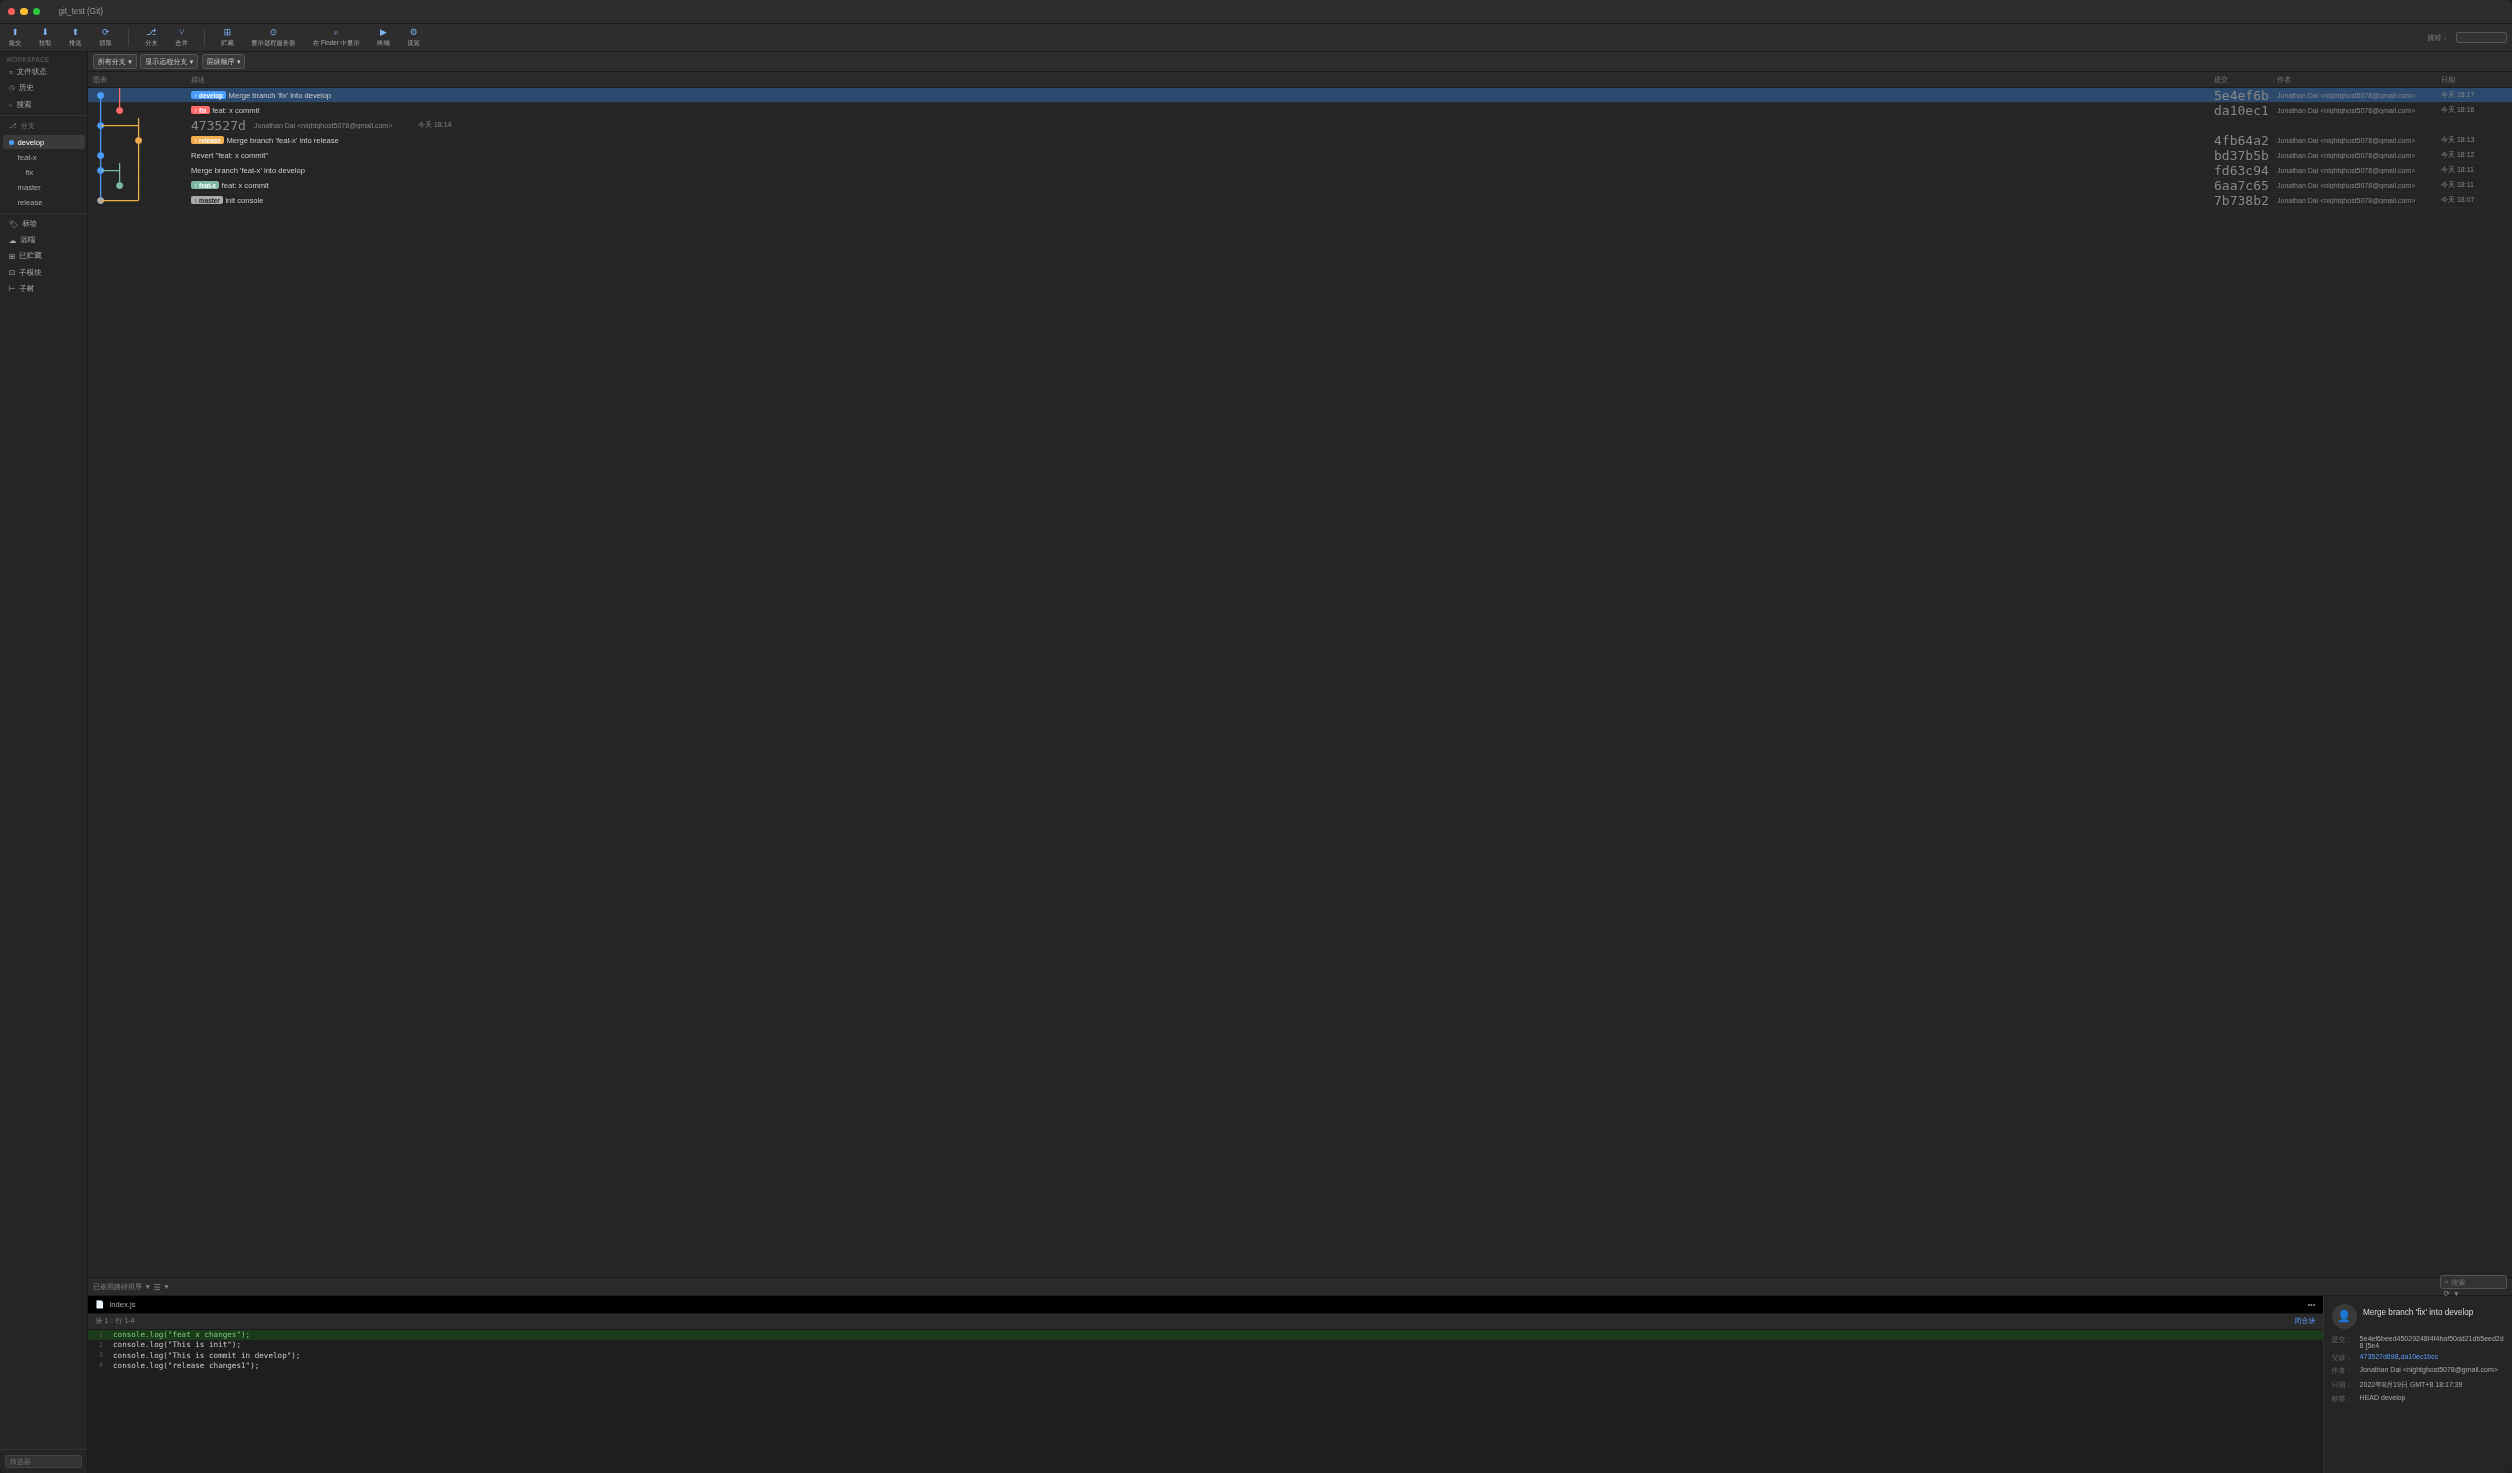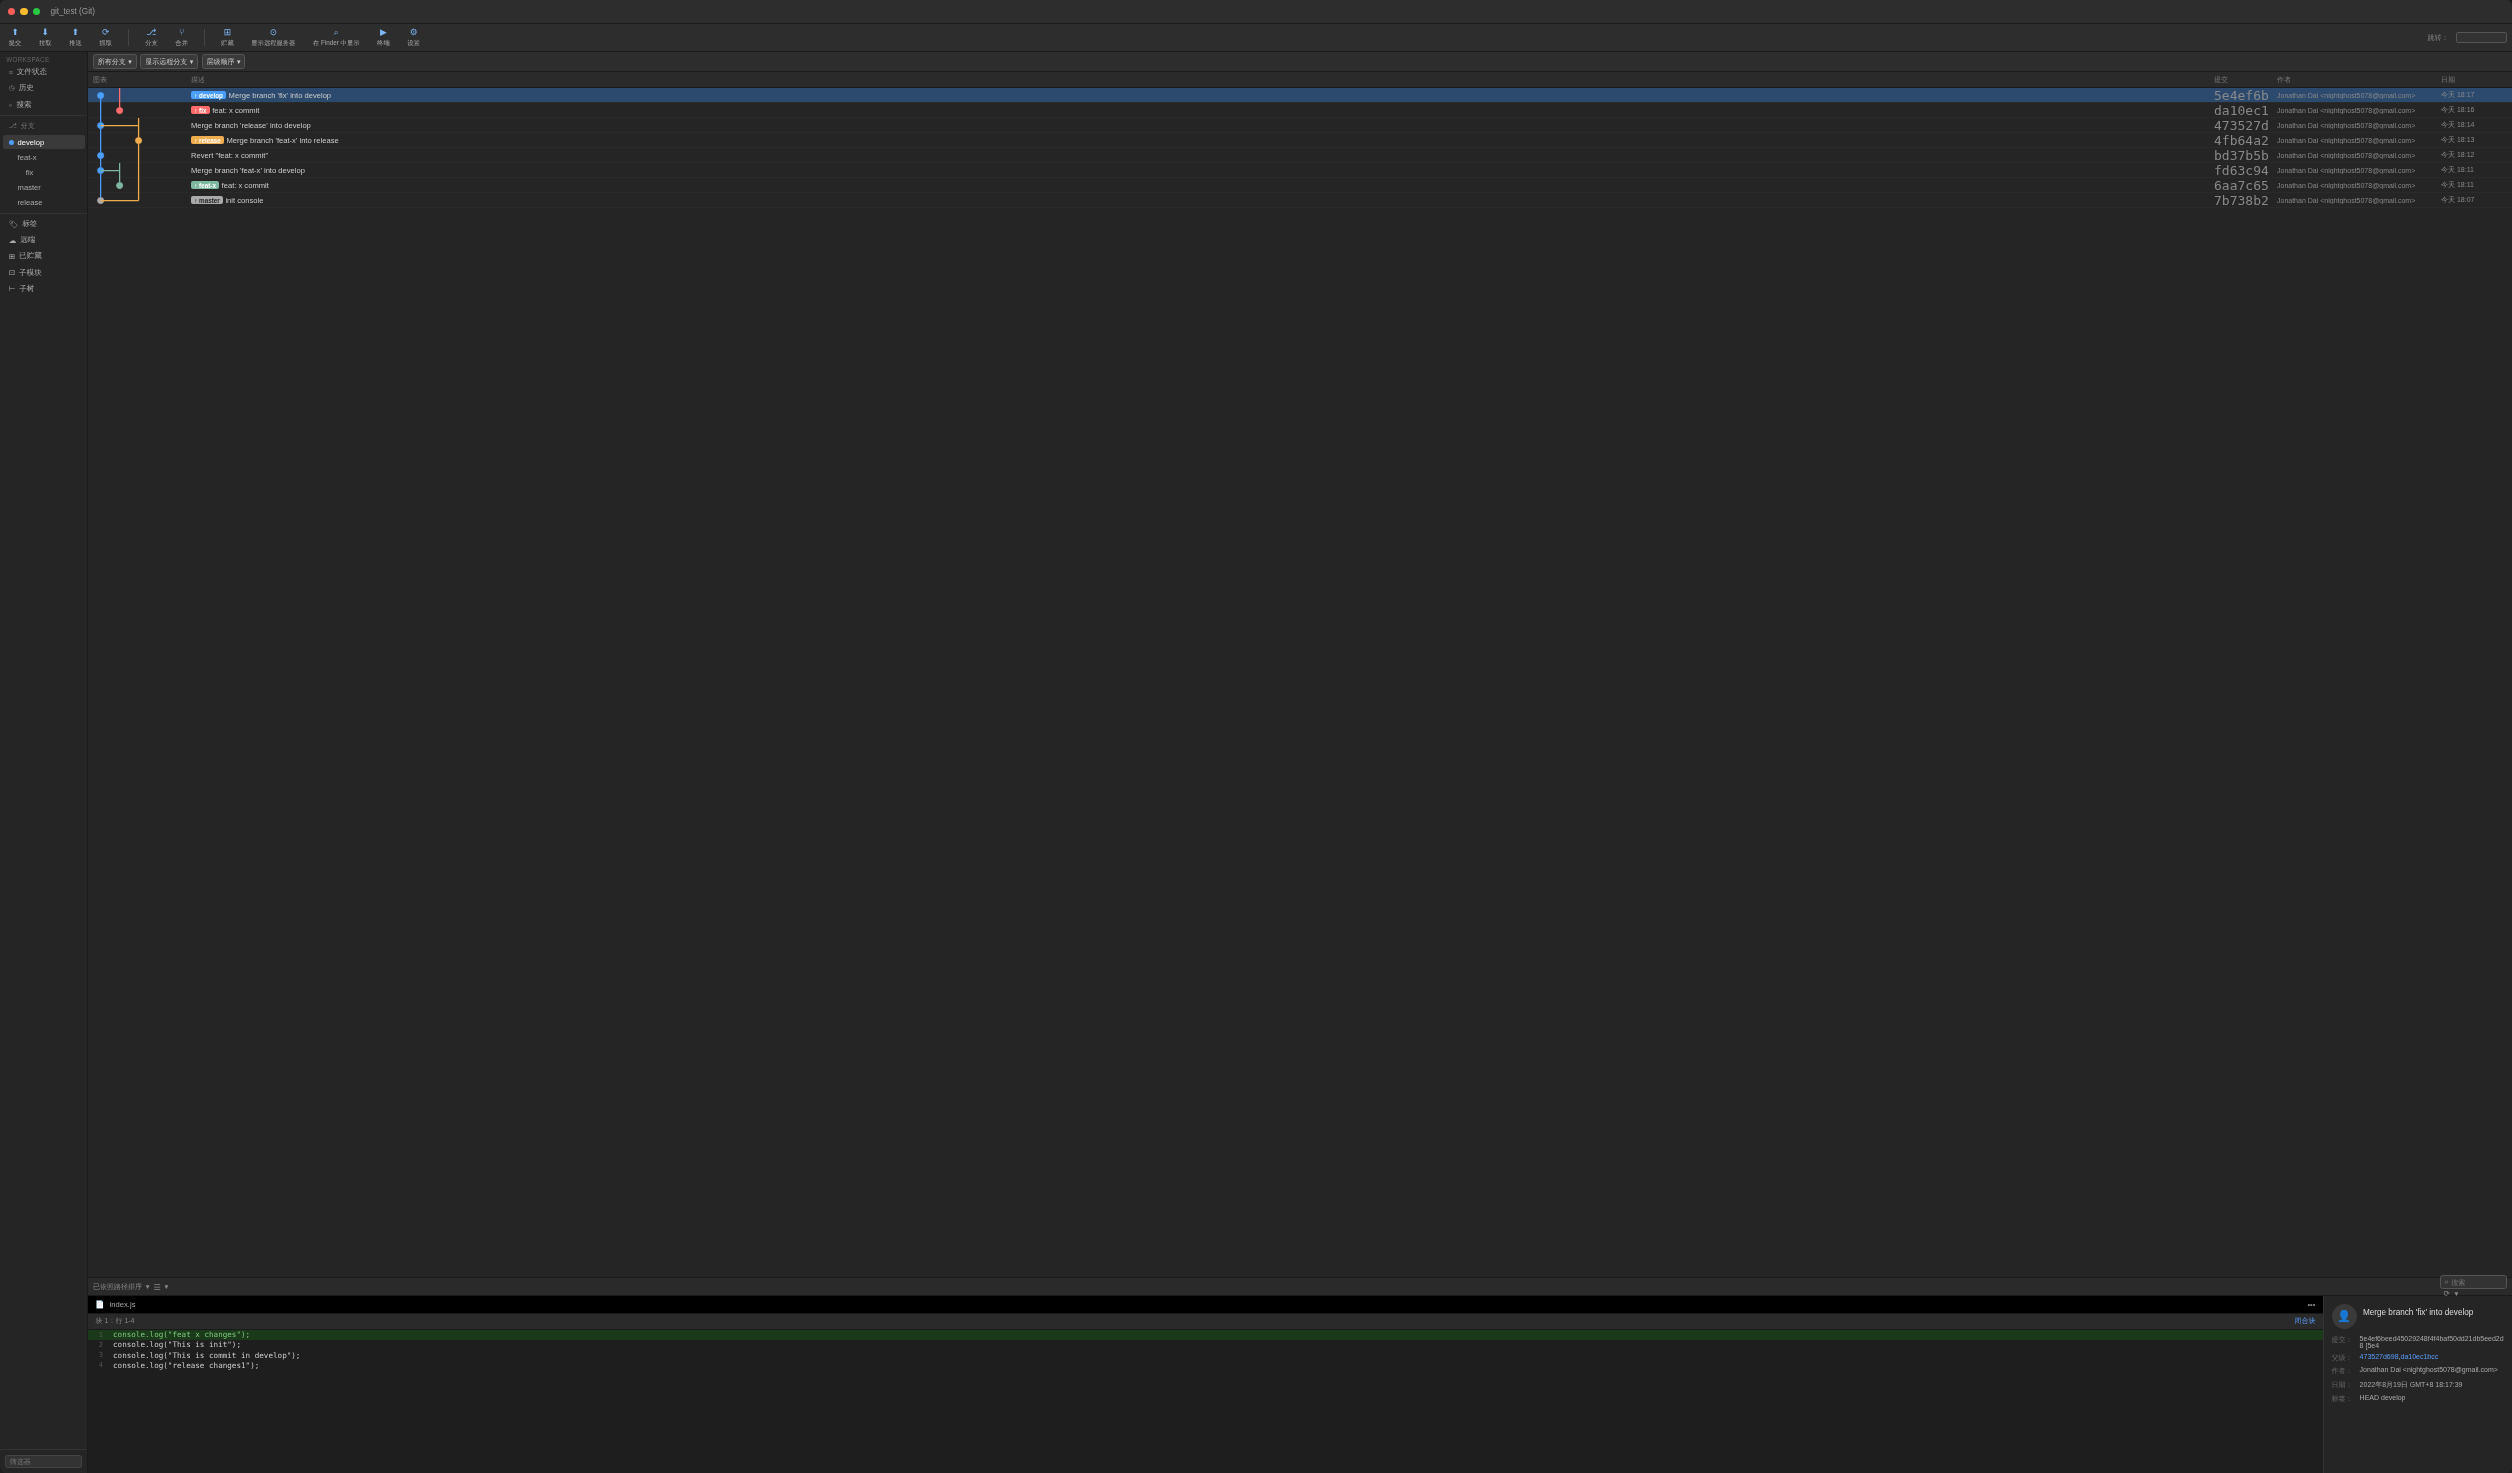--- a/index.html
+++ b/index.html
@@ -29,21 +29,21 @@
       border-bottom: 0.6px solid #1a1a1a;
       flex-shrink: 0;
     }
     .traffic-light { width: 7.6px; height: 7.6px; border-radius: 50%; cursor: pointer; }
     .traffic-close { background: #ff5f57; }
     .traffic-minimize { background: #febc2e; }
     .traffic-maximize { background: #28c840; }
     .titlebar-title {
       color: #999;
       font-size: 8.2px;
-      margin-left: 5px;
+      margin-left: 13px;
     }
     .toolbar {
       background: #2d2d2d;
       height: 28px;
       display: flex;
       align-items: center;
       padding: 0 5px;
       gap: 10px;
       border-bottom: 0.6px solid #1a1a1a;
       flex-shrink: 0;
@@ -513,23 +513,20 @@
 
           <div class="commit-row">
             <div class="graph-col">
               <svg class="graph-svg" viewBox="0 0 155 24" preserveAspectRatio="none">
                 <circle cx="20" cy="12" r="5" fill="#4a9eff" stroke="#4a9eff"></circle>
                 <line x1="20" y1="0" x2="20" y2="7" stroke="#4a9eff" stroke-width="2"></line>
                 <line x1="20" y1="17" x2="20" y2="24" stroke="#4a9eff" stroke-width="2"></line>
                 <line x1="80" y1="0" x2="80" y2="24" stroke="#f0ad4e" stroke-width="2"></line>
                 <line x1="20" y1="12" x2="80" y2="12" stroke="#f0ad4e" stroke-width="2"></line>
               </svg>
-            </div>
-            <div class="desc-col">
-              <span>Merge branch 'release' into develop</span>
             </div>
             <div class="commit-col">473527d</div>
             <div class="author-col">Jonathan Dai &lt;nightghost5078@gmail.com&gt;</div>
             <div class="date-col">今天 18:14</div>
           </div>
 
           <div class="commit-row">
             <div class="graph-col">
               <svg class="graph-svg" viewBox="0 0 155 24" preserveAspectRatio="none">
                 <line x1="20" y1="0" x2="20" y2="24" stroke="#4a9eff" stroke-width="2"></line>

